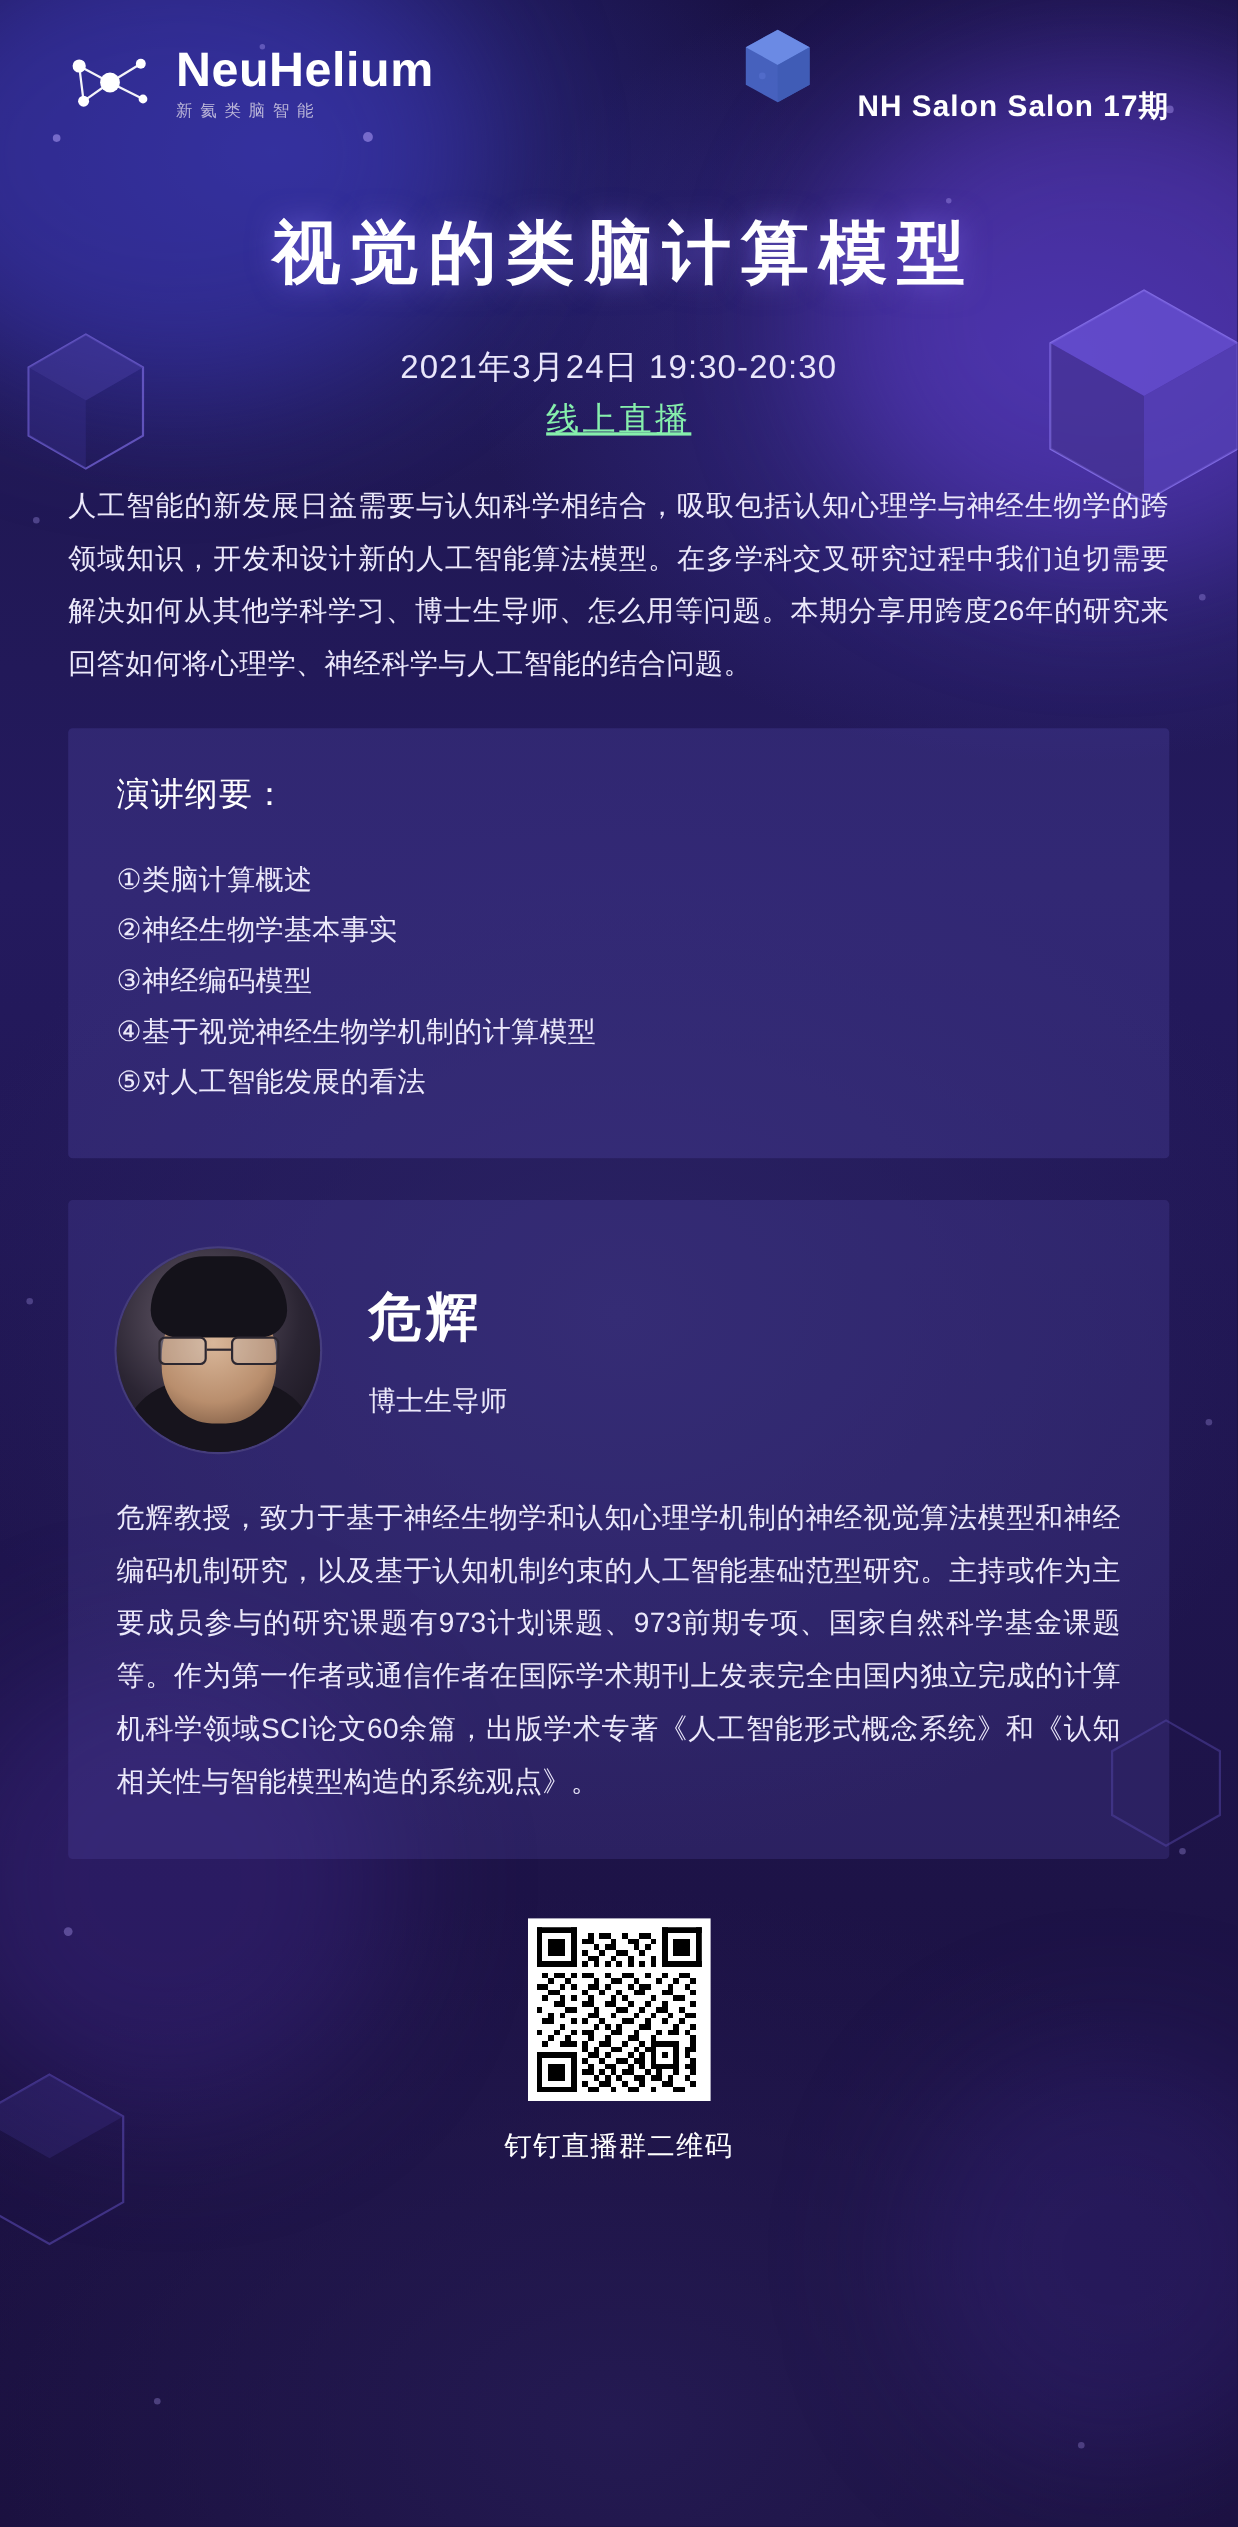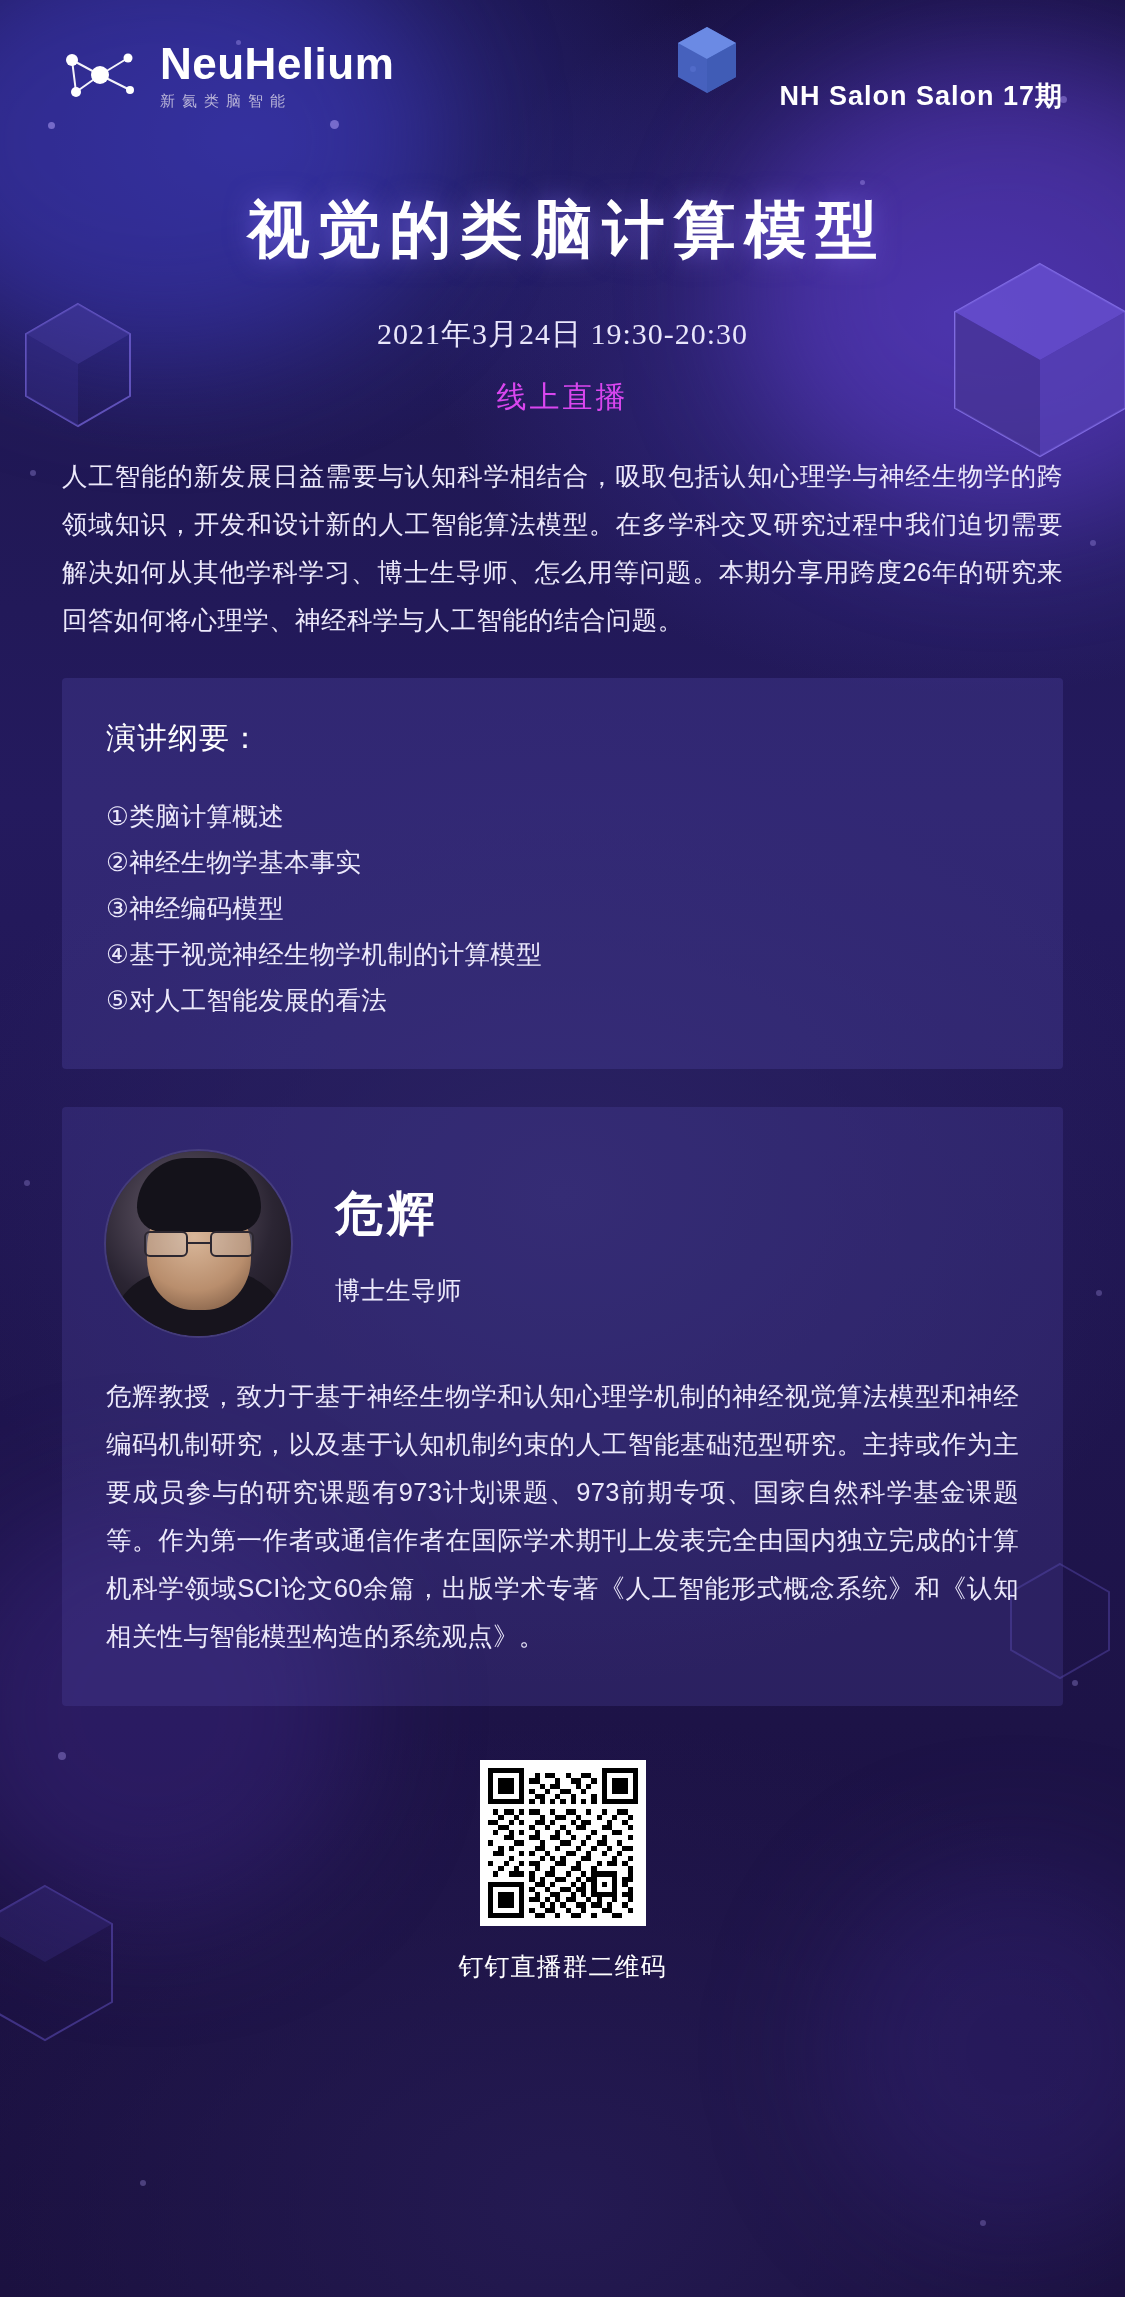--- a/index.html
+++ b/index.html
@@ -96,27 +96,27 @@
     text-indent:9px;
     color:#ffffff;
     text-shadow:0 0 26px rgba(140,120,255,.55);
     white-space:nowrap;
   }
   .date{
     margin-top:42px;
     font-size:30px;
     letter-spacing:1px;
     color:#e9e6fb;
-    font-family:Liberation Serif, serif;
   }
   .mode{
-    margin-top:22px;
+    margin-top:6px;
     font-size:30px;
     letter-spacing:3px;
-    color:#d946ef;
+    color:#86efac;
+    text-decoration:underline;
   }
 
   
   .intro{
     position:relative;
     margin:34px 62px 0 62px;
     font-size:25.5px;
     line-height:48px;
     letter-spacing:.4px;
     color:#ece9fb;

